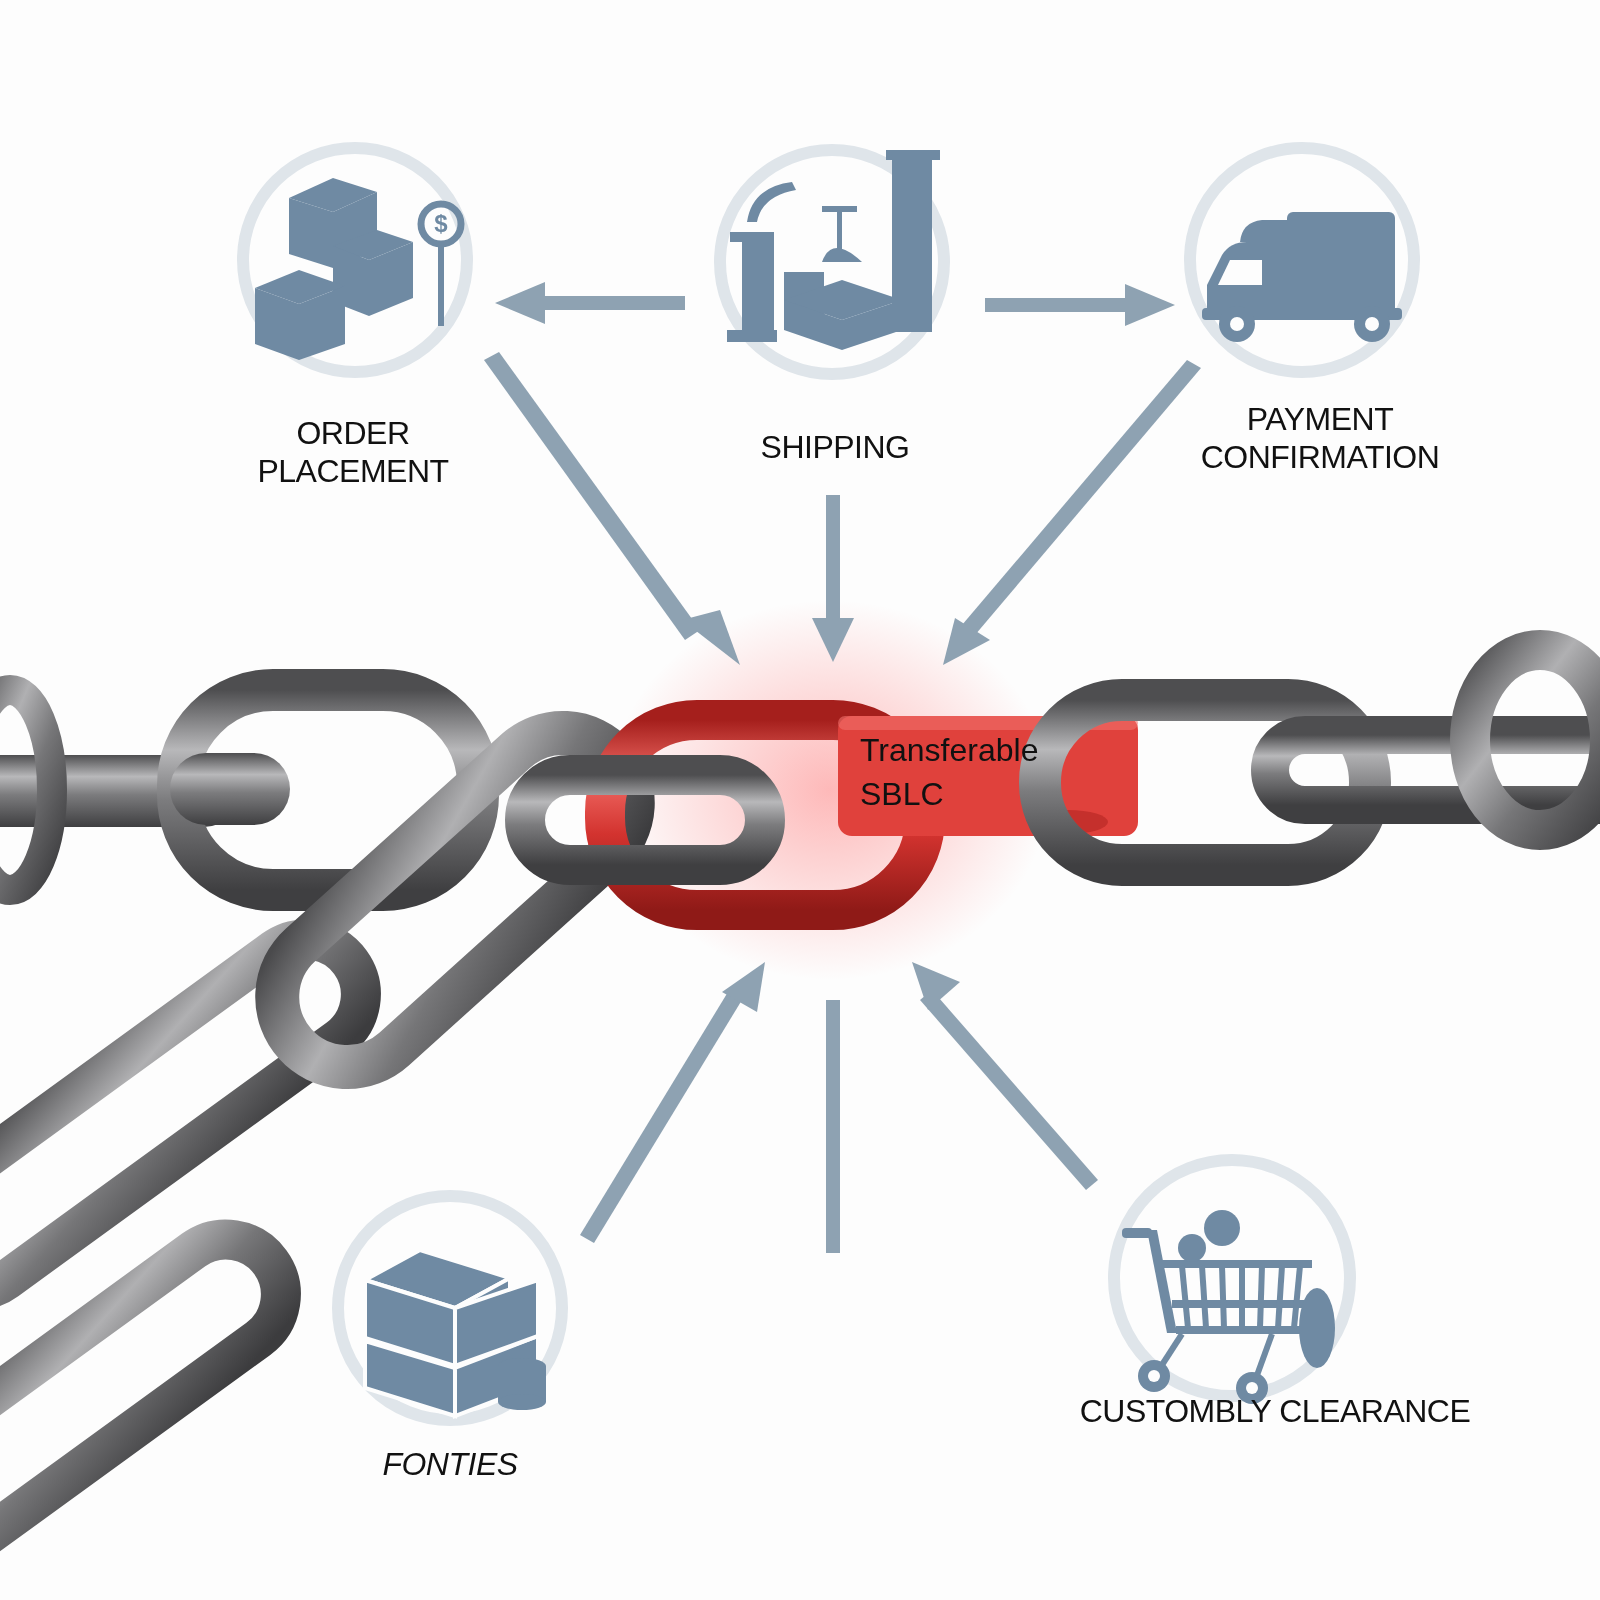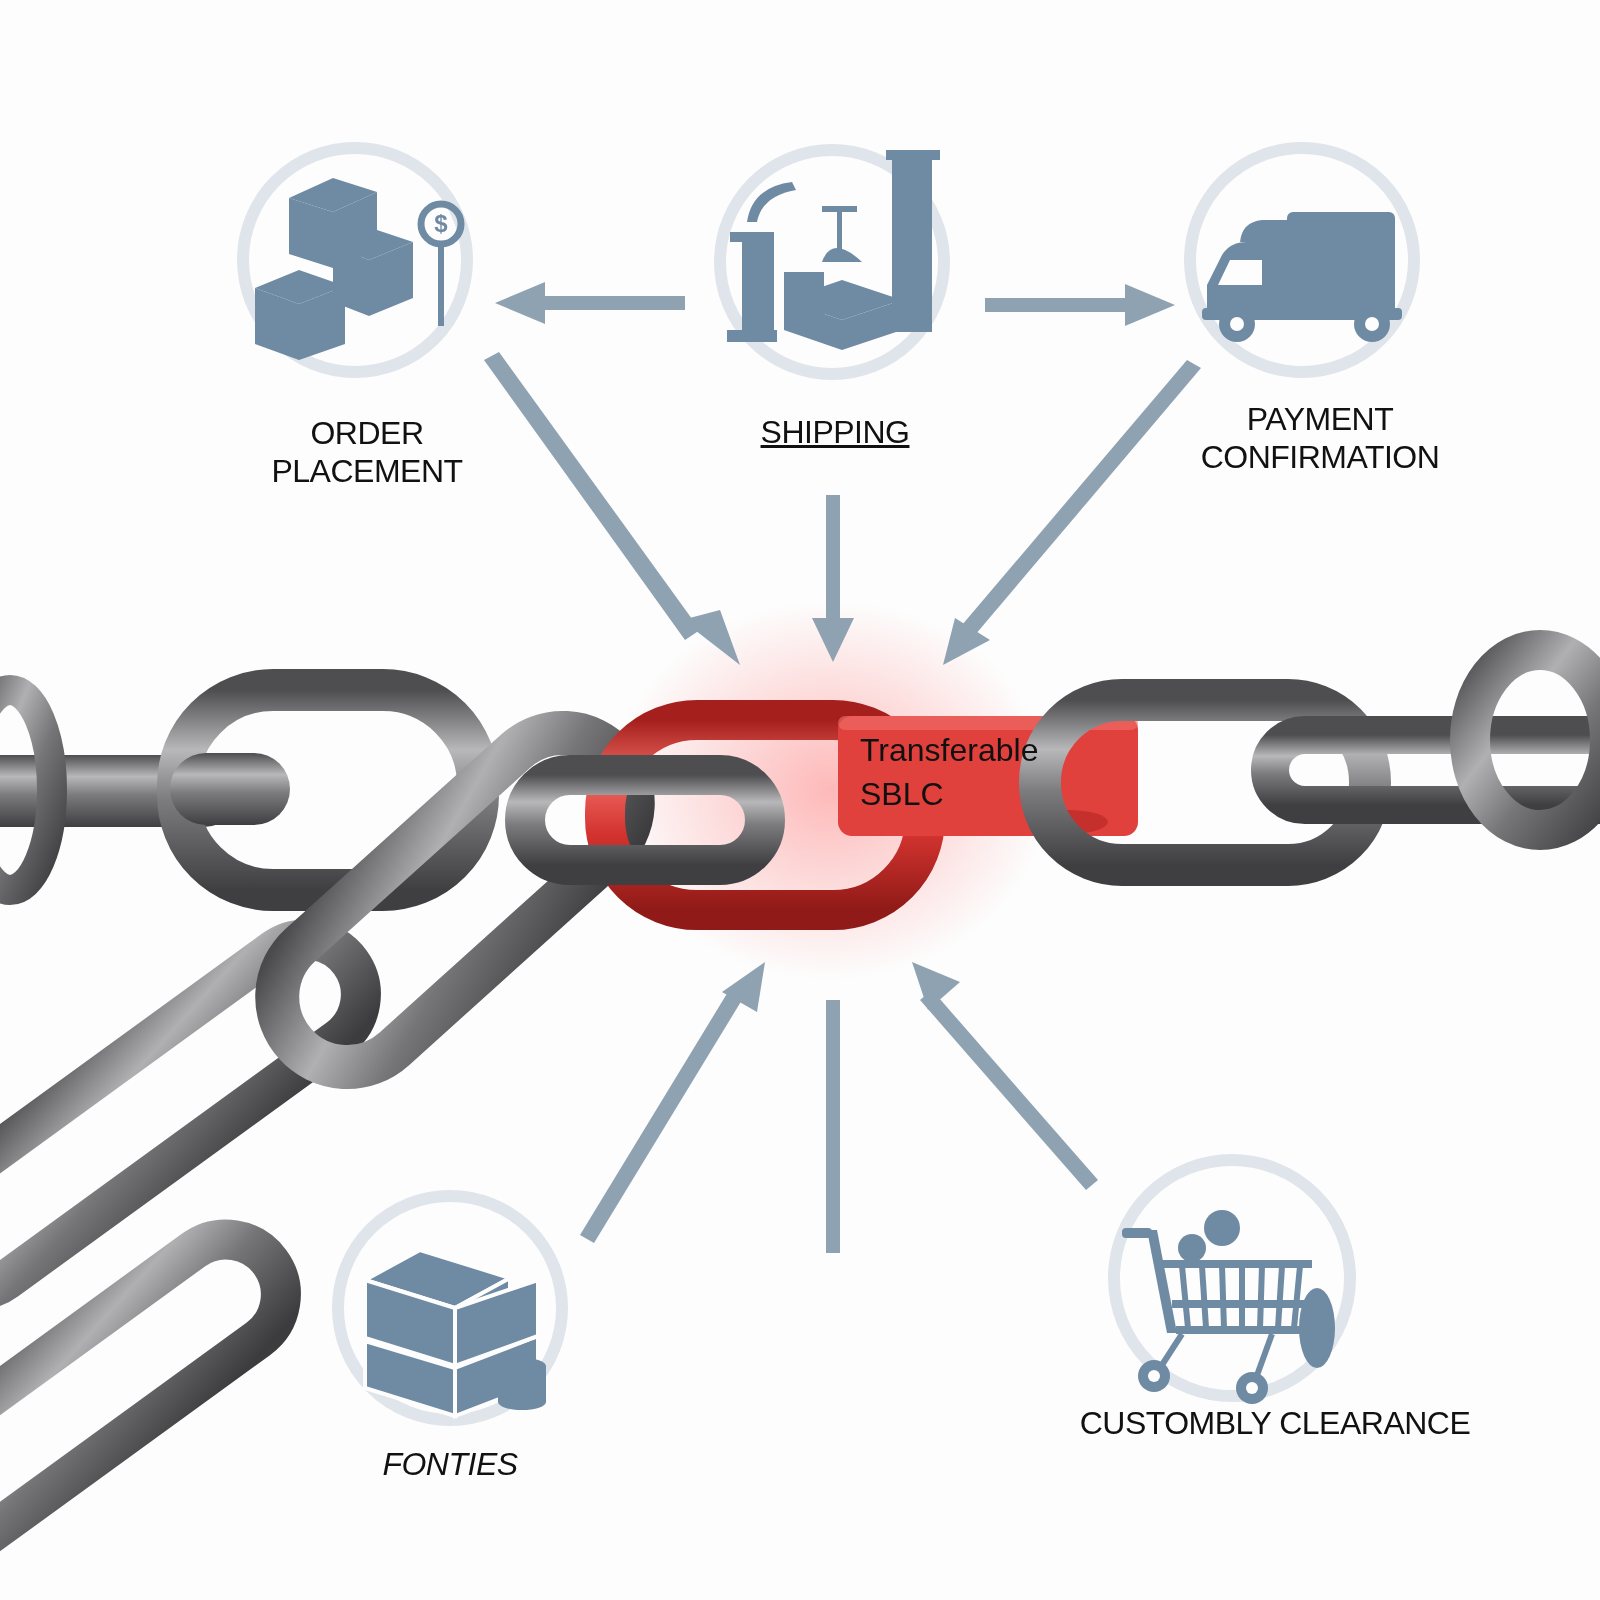--- a/index.html
+++ b/index.html
@@ -225,38 +225,38 @@
       <line x1="50" y1="-12" x2="46" y2="50"></line>
       <line x1="68" y1="-12" x2="62" y2="50"></line>
       <line x1="-50" y1="56" x2="-72" y2="90"></line>
       <line x1="40" y1="56" x2="24" y2="100"></line>
     </g>
     <circle cx="-78" cy="98" r="6" fill="#fdfdfd"></circle>
     <circle cx="20" cy="110" r="6" fill="#fdfdfd"></circle>
   </g>
 </svg>
 
-<div class="label" style="left:262px; top:414px; width:210px;">
+<div class="label" style="left:248px; top:414px; width:210px;">
   <div>ORDER</div>
   <div>PLACEMENT</div>
 </div>
 
-<div class="label" style="left:735px; top:413px; width:200px;text-decoration:underline;">
+<div class="label" style="left:735px; top:428px; width:200px;">
   <div>SHIPPING</div>
 </div>
 
 <div class="label" style="left:1190px; top:400px; width:260px;">
   <div>PAYMENT</div>
   <div>CONFIRMATION</div>
 </div>
 
 <div class="label" style="left:370px; top:1445px; width:160px;font-style:italic;">
   <div>FONTIES</div>
 </div>
 
-<div class="label" style="left:1070px; top:1392px; width:410px;margin-top:12px;">
+<div class="label" style="left:1070px; top:1392px; width:410px;">
   <div>CUSTOMBLY CLEARANCE</div>
 </div>
 
 <div class="center-tag">
   <div>Transferable</div>
   <div>SBLC</div>
 </div>
 
 </body></html>

